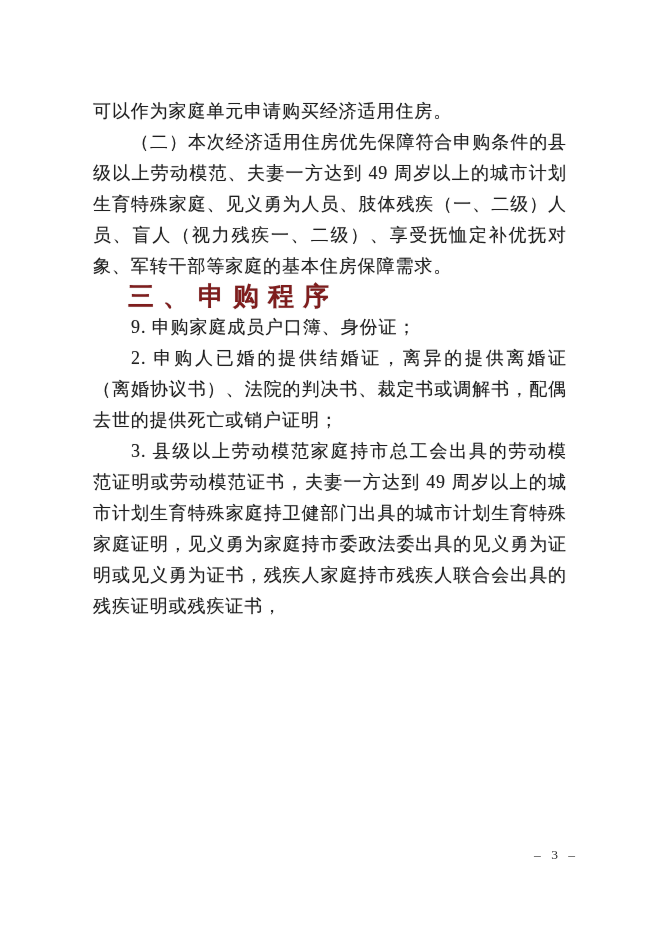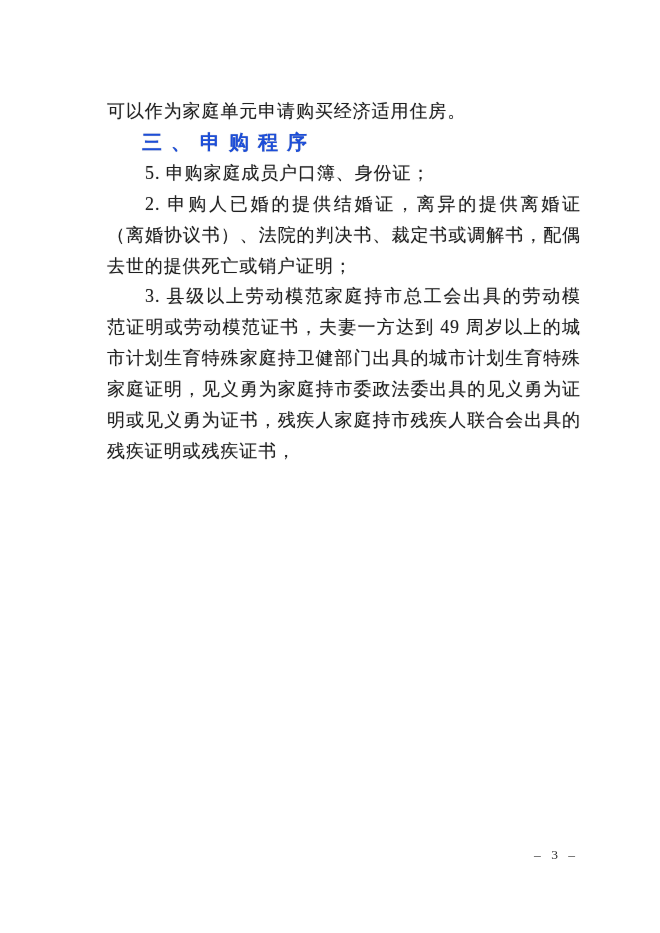--- a/index.html
+++ b/index.html
@@ -9,59 +9,60 @@
     overflow: hidden;
   }
   .page {
     position: relative;
     width: 660px; height: 933px;
     background: #ffffff;
     font-family: "Liberation Serif", "DejaVu Serif", serif;
   }
   .content {
     position: absolute;
-    left: 107px;
+    left: 93px;
     top: 96px;
     width: 474px;
   }
   p.body {
     font-size: 18px;
     line-height: 30.9px;
     letter-spacing: 0.9px;
     text-align: justify;
     color: #212121;
     text-shadow: 0 0 1px rgba(33,33,33,0.35);
   }
   p.body.indent { text-indent: 38px; }
   h2.heading {
     font-family: "Liberation Sans", "DejaVu Sans", sans-serif;
-    font-size: 20px;
+    font-size: 26px;
     font-weight: bold;
     line-height: 30.9px;
     letter-spacing: 9px;
     text-indent: 35px;
-    color: #1d4ed8;
+    color: #7f1d1d;
     text-shadow: 0 0 1px rgba(26,26,26,0.3);
   }
   .footer {
     position: absolute;
     top: 847px;
     right: 83px;
     font-size: 13.5px;
     letter-spacing: 2px;
     word-spacing: 3px;
     color: #2a2a2a;
     font-family: "Liberation Serif", "DejaVu Serif", serif;
   }
 </style>
 </head>
 <body>
 
 <div class="page">
   <div class="content">
     <p class="body">可以作为家庭单元申请购买经济适用住房。</p>
+    <p class="body indent">（二）本次经济适用住房优先保障符合申购条件的县级以上劳动模范、夫妻一方达到 49 周岁以上的城市计划生育特殊家庭、见义勇为人员、肢体残疾（一、二级）人员、盲人（视力残疾一、二级）、享受抚恤定补优抚对象、军转干部等家庭的基本住房保障需求。</p>
     <h2 class="heading">三、申购程序</h2>
-    <p class="body indent">5. 申购家庭成员户口簿、身份证；</p>
+    <p class="body indent">9. 申购家庭成员户口簿、身份证；</p>
     <p class="body indent">2. 申购人已婚的提供结婚证，离异的提供离婚证（离婚协议书）、法院的判决书、裁定书或调解书，配偶去世的提供死亡或销户证明；</p>
     <p class="body indent">3. 县级以上劳动模范家庭持市总工会出具的劳动模范证明或劳动模范证书，夫妻一方达到 49 周岁以上的城市计划生育特殊家庭持卫健部门出具的城市计划生育特殊家庭证明，见义勇为家庭持市委政法委出具的见义勇为证明或见义勇为证书，残疾人家庭持市残疾人联合会出具的残疾证明或残疾证书，</p>
   </div>
   <div class="footer">– 3 –</div>
 </div>
 
 </body></html>

